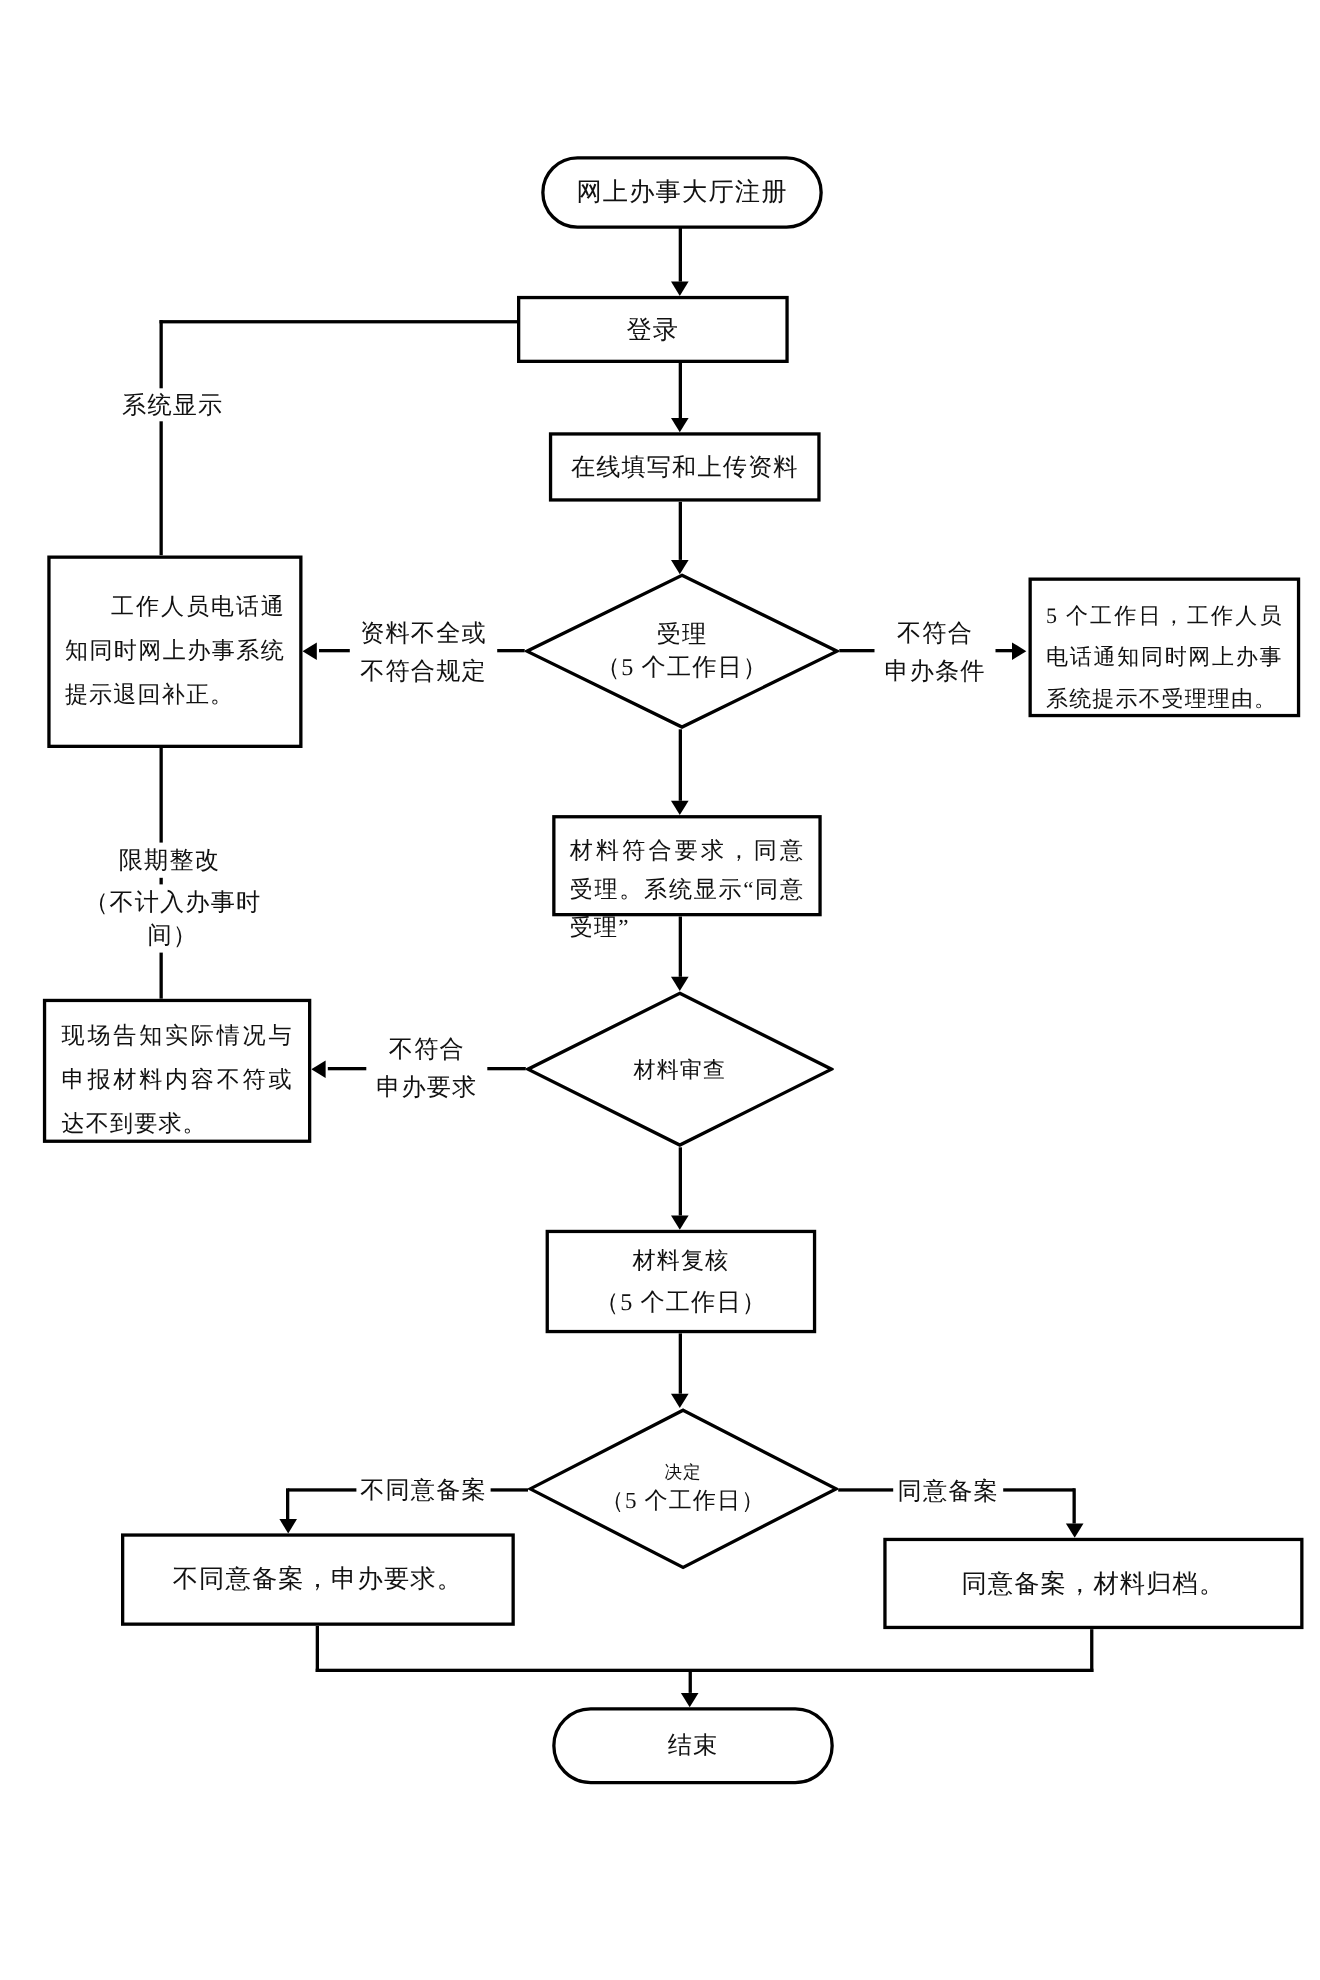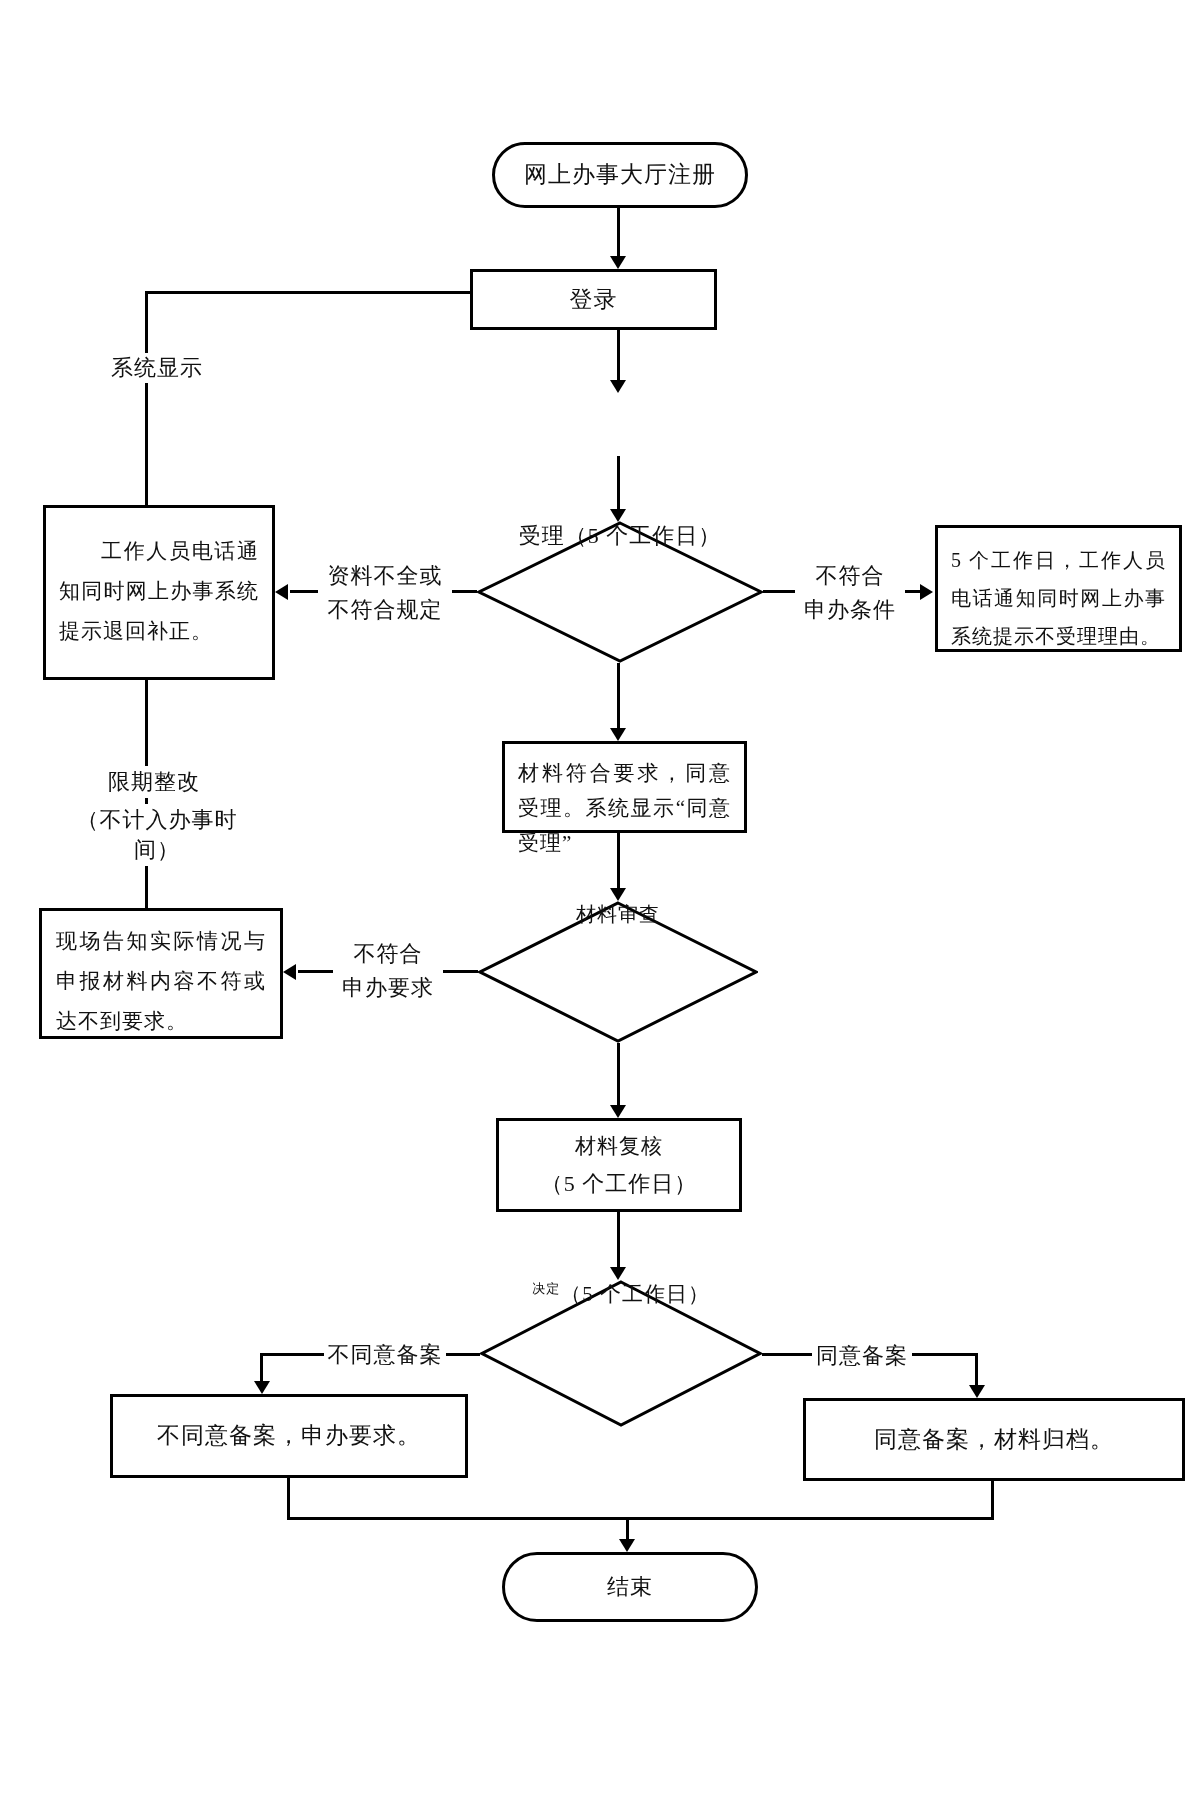--- a/index.html
+++ b/index.html
@@ -14,21 +14,21 @@
     font-size:23px;letter-spacing:1px;line-height:1.35;
   }
   .stadium{border-radius:40px;}
   .para{
     display:block;text-align:justify;text-align-last:left;
     font-size:21px;letter-spacing:1px;
   }
   .center-txt{display:flex;flex-direction:column;align-items:center;justify-content:center;}
   .dsvg{position:absolute;}
   .dlabel{
-    position:absolute;display:flex;flex-direction:row;justify-content:center;
+    position:absolute;display:flex;flex-direction:column;justify-content:center;
     text-align:center;font-size:22px;letter-spacing:1px;background:transparent;
   }
   
   .ln{position:absolute;background:#000000;}
   
   .arr{position:absolute;width:0;height:0;}
   .arr-d{border-left:8px solid transparent;border-right:8px solid transparent;border-top:13px solid #000;}
   .arr-r{border-top:8px solid transparent;border-bottom:8px solid transparent;border-left:13px solid #000;}
   .arr-l{border-top:8px solid transparent;border-bottom:8px solid transparent;border-right:13px solid #000;}
   
@@ -105,32 +105,35 @@
       <polygon points="140,2 278,71 140,140 2,71" fill="#ffffff" stroke="#000000" stroke-width="3"></polygon>
     </svg>
   <div class="dlabel" style="left:478px;top:901px;width:280px;height:142px;font-size:20px">
     <span>材料审查</span>
   </div>
 
   <svg class="dsvg" style="left:480px;top:1280px" width="282" height="147" viewBox="0 0 282 147">
       <polygon points="141,2 280,73.5 141,145 2,73.5" fill="#ffffff" stroke="#000000" stroke-width="3"></polygon>
     </svg>
   <div class="dlabel" style="left:480px;top:1280px;width:282px;height:147px">
-    <span style="font-size:13px">决定</span>
+    <span style="font-size:16px">决定</span>
     <span style="font-size:21px">（5 个工作日）</span>
   </div>
 
   <div class="node stadium" style="left:492px;top:142px;width:256px;height:66px">
     <span>网上办事大厅注册</span>
   </div>
 
   <div class="node" style="left:470px;top:269px;width:247px;height:61px">
     <span>登录</span>
   </div>
 
+  <div class="node" style="left:499px;top:393px;width:247px;height:63px;font-size:22px">
+    <span>在线填写和上传资料</span>
+  </div>
 
   <div class="node para" style="left:43px;top:505px;width:232px;height:175px;padding:23px 13px 12px 13px;line-height:40px;text-indent:2em">工作人员电话通知同时网上办事系统提示退回补正。</div>
 
   <div class="node para" style="left:935px;top:525px;width:247px;height:127px;padding:13px 13px 0 13px;line-height:38px;font-size:20px">5 个工作日，工作人员电话通知同时网上办事系统提示不受理理由。</div>
 
   <div class="node para" style="left:502px;top:741px;width:245px;height:92px;padding:12px 13px 0 13px;line-height:35px">材料符合要求，同意受理。系统显示“同意受理”</div>
 
   <div class="node para" style="left:39px;top:908px;width:244px;height:131px;padding:10px 14px 0 14px;line-height:40px">现场告知实际情况与申报材料内容不符或达不到要求。</div>
 
   <div class="node center-txt" style="left:496px;top:1118px;width:246px;height:94px;line-height:38px;font-size:22px">

